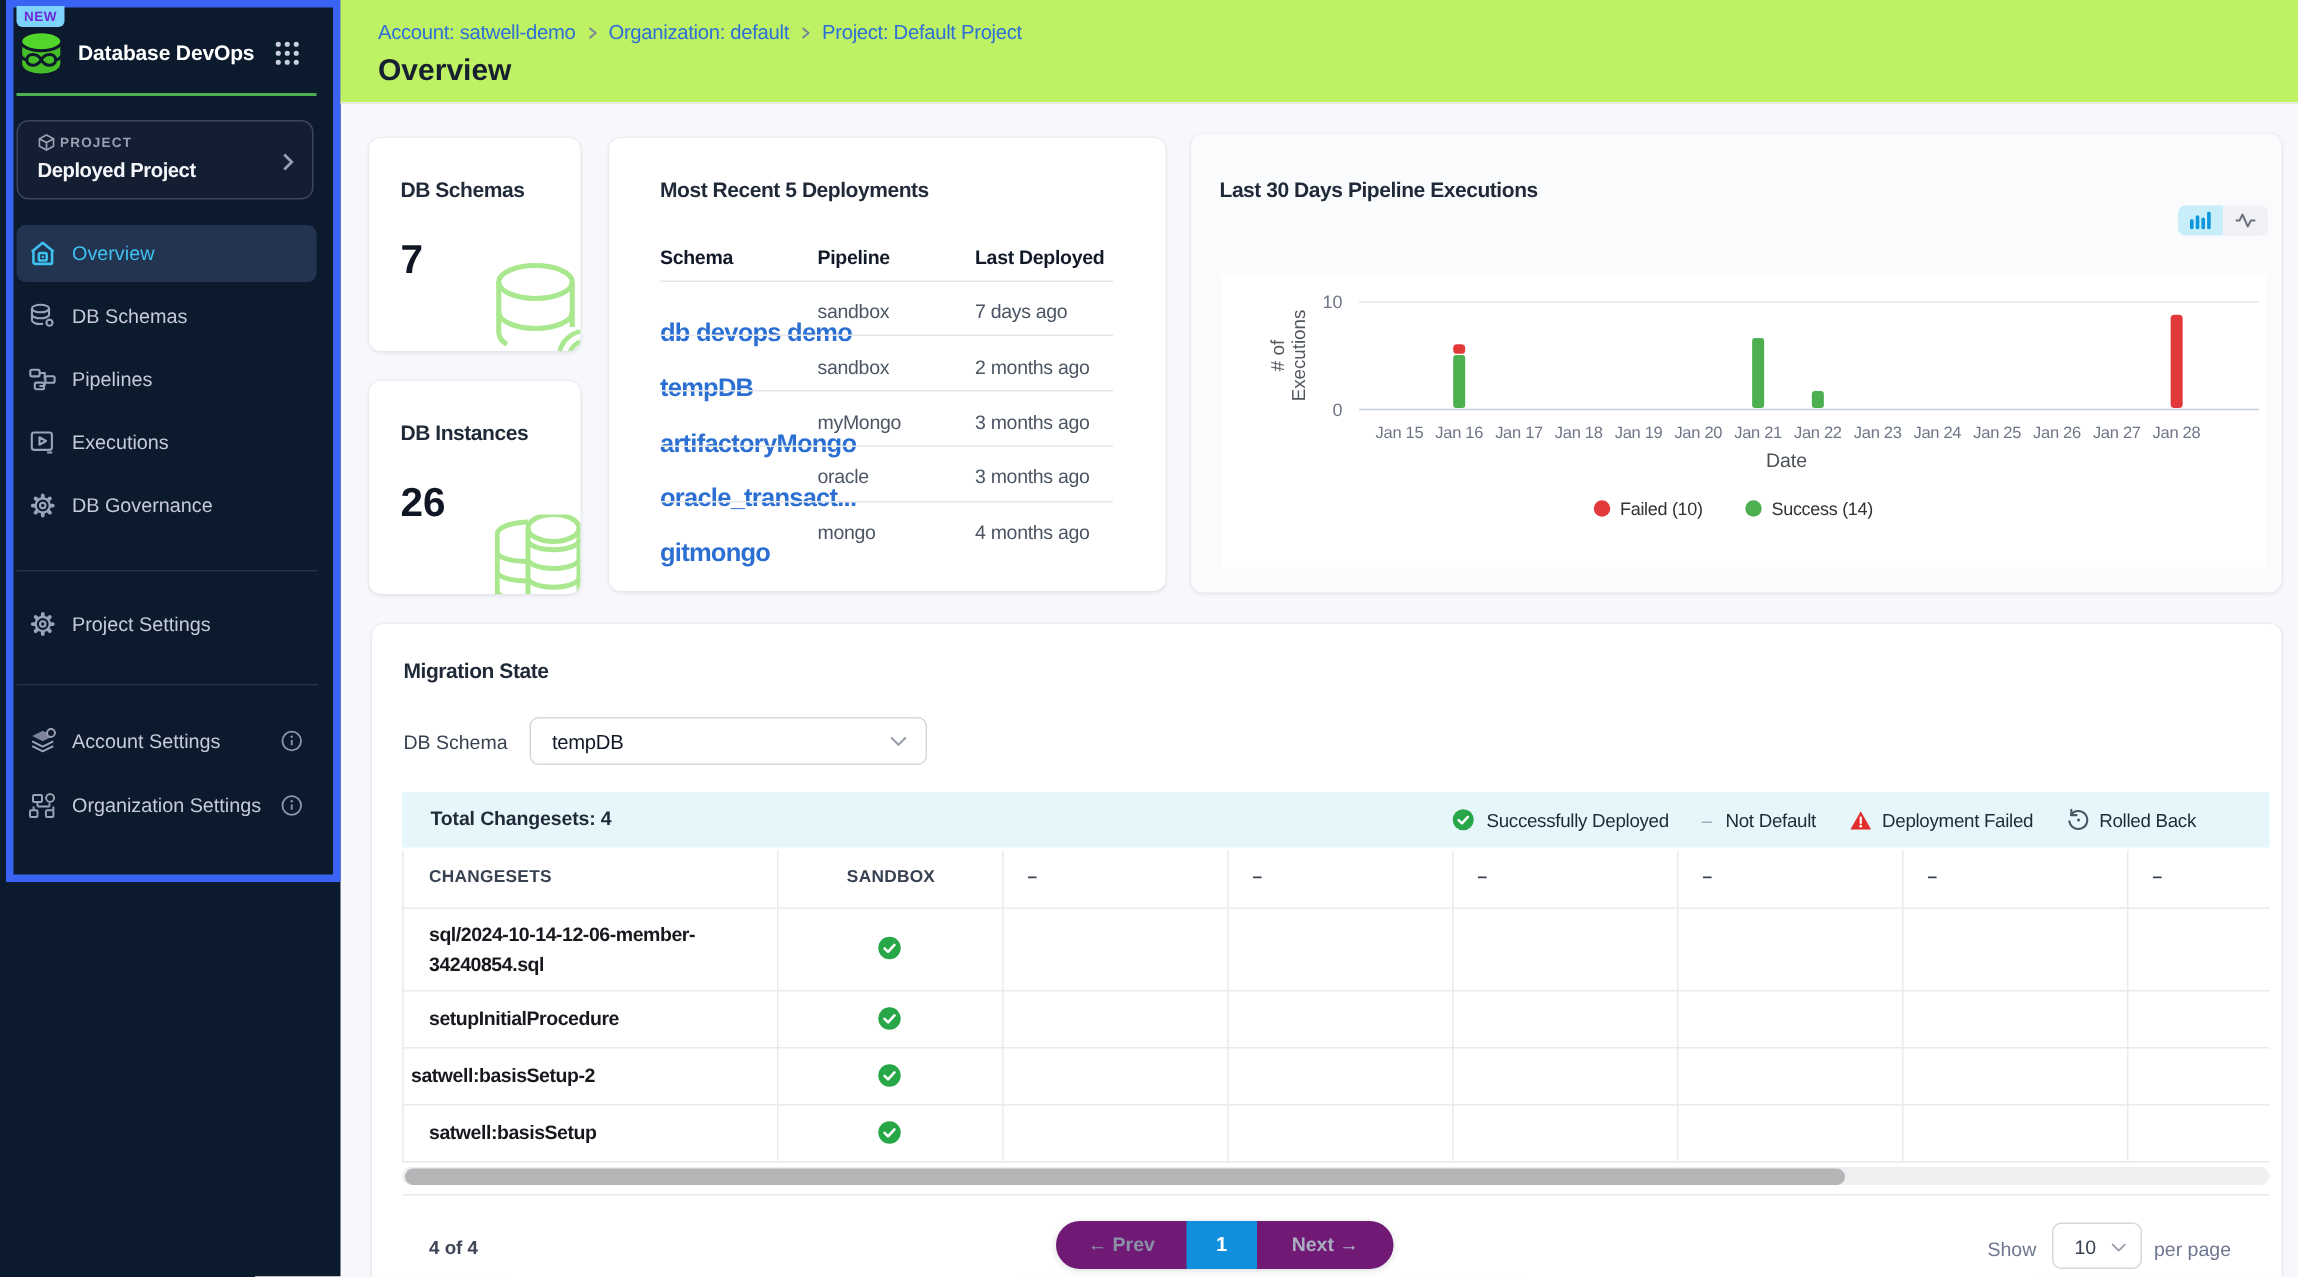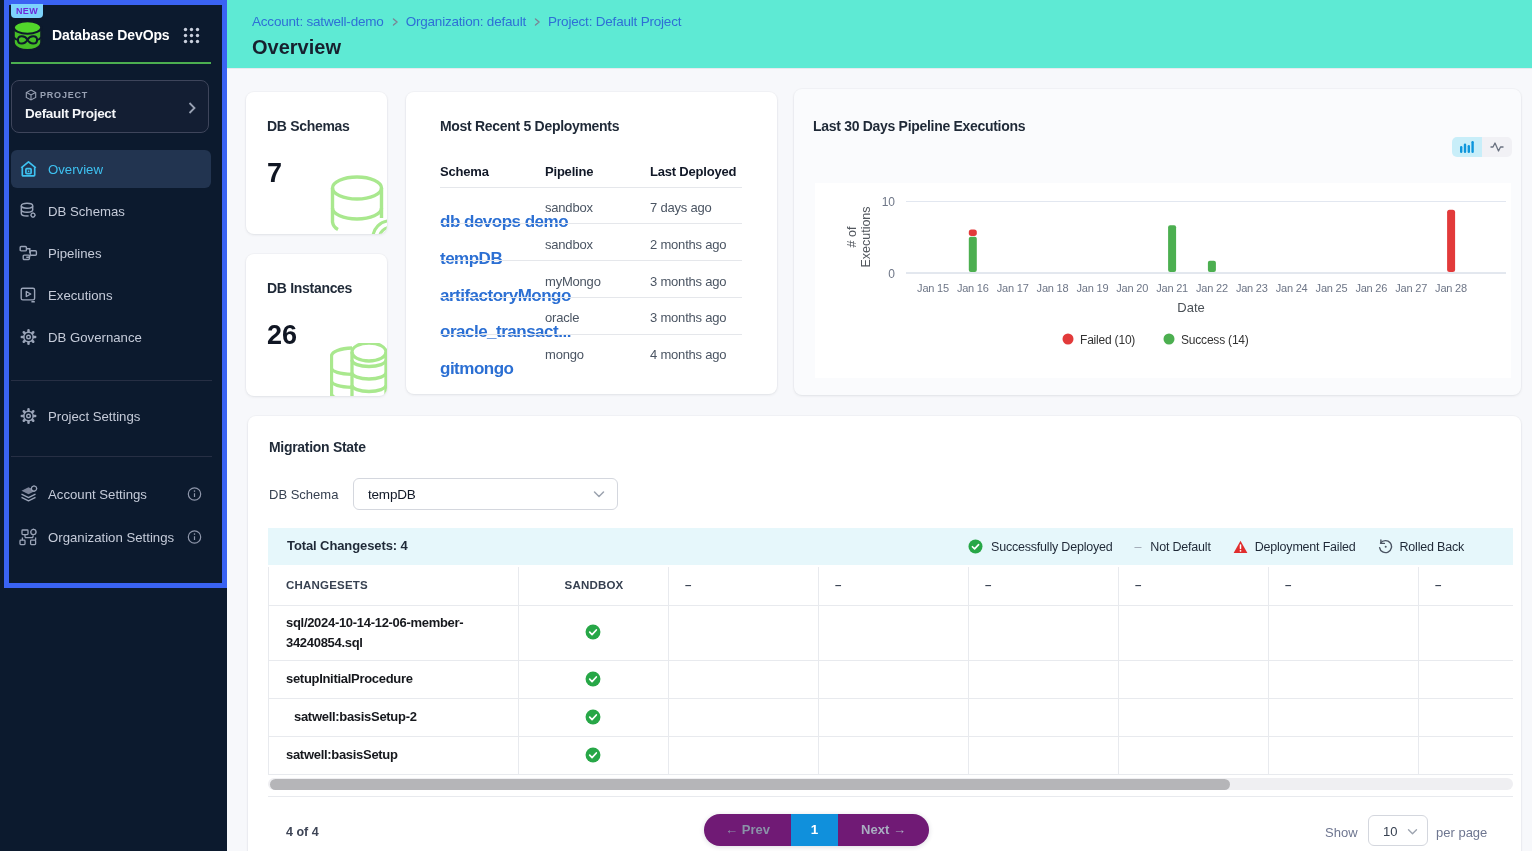--- a/index.html
+++ b/index.html
@@ -19,21 +19,21 @@
   .projlabel { position:absolute; left:28px; top:9px; color:#99A2B4; font-size:9px; font-weight:bold; letter-spacing:.8px; }
   .projname { position:absolute; left:13px; top:25px; color:#F4F6F9; font-size:13.5px; font-weight:bold; letter-spacing:-0.3px; }
   .nav { position:absolute; left:11px; width:200px; height:38px; border-radius:6px; color:#C5CBD9; font-size:13.2px; }
   .nav .lbl { position:absolute; left:37px; top:50%; transform:translateY(-50%); white-space:nowrap; }
   .nav svg.mi { position:absolute; left:8px; top:50%; transform:translateY(-50%); }
   .nav.active { background:#223450; color:#3EC1F0; }
   .sidesep { position:absolute; left:11px; width:201px; height:1px; background:#272F44; }
   .infoi { position:absolute; right:9px; top:50%; transform:translateY(-50%); }
 
   
-  #header { position:absolute; left:227px; top:0; width:1305px; height:69px; background:#5eead4; border-bottom:1px solid #E7E9EF; }
+  #header { position:absolute; left:227px; top:0; width:1305px; height:69px; background:#bef264; border-bottom:1px solid #E7E9EF; }
   .crumb { position:absolute; left:25px; top:14px; font-size:13.5px; letter-spacing:-0.2px; color:#6B7280; display:flex; align-items:center; gap:6px; }
   .crumb a { color:#2E6FD6; text-decoration:none; }
   .pagetitle { position:absolute; left:25px; top:36px; font-size:20px; font-weight:bold; color:#17202E; }
 
   
   .card { position:absolute; background:#fff; border-radius:8px; box-shadow:0 1px 3px rgba(16,24,40,.08), 0 0 0 1px rgba(16,24,40,.02); }
   .cardtitle { font-size:14px; font-weight:bold; color:#1F2937; position:absolute; letter-spacing:-0.3px; }
 
   
   #cardSchemas { left:246px; top:92px; width:141px; height:142px; overflow:hidden; }
@@ -86,21 +86,21 @@
       <circle cx="14.5" cy="14.5" r="1.7"></circle>
   </svg>
   <div class="greenline"></div>
 
   <div class="projcard">
     <svg class="abs" style="left:13px; top:8px;" width="12" height="12" viewBox="0 0 12 12" fill="none" stroke="#99A2B4" stroke-width="1.1">
       <path d="M6 1 L10.7 3.5 V8.5 L6 11 L1.3 8.5 V3.5 Z"></path>
         <path d="M1.5 3.6 L6 6 L10.5 3.6 M6 6 V10.8"></path>
     </svg>
     <div class="projlabel">PROJECT</div>
-    <div class="projname">Default Project</div>
+    <div class="projname">Deployed Project</div>
     <svg class="abs" style="right:10px; top:20px;" width="12" height="14" viewBox="0 0 12 14" fill="none" stroke="#99A2B4" stroke-width="1.8">
       <path d="M3.5 2 L8.5 7 L3.5 12"></path>
     </svg>
   </div>
 
   <div class="nav active" style="top:150px;">
     <svg class="mi" width="19" height="19" viewBox="0 0 19 19" fill="none" stroke="#3EC1F0" stroke-width="1.7" stroke-linejoin="round">
       <path d="M2.2 8.3 L9.5 2.3 L16.8 8.3 M3.3 7.6 V15.5 a.9.9 0 0 0 .9.9 H14.8 a.9.9 0 0 0 .9-.9 V7.6"></path>
       <rect x="6.9" y="9.2" width="5.2" height="5" rx="0.9"></rect>
       <rect x="8.8" y="11" width="1.5" height="1.5" fill="#3EC1F0" stroke="none"></rect>
@@ -387,21 +387,21 @@
     <div class="abs hcell" style="left:251px; top:12px; width:150px; text-align:center;">SANDBOX</div>
     <div class="abs hcell" style="left:417px; top:12px;">–</div>
     <div class="abs hcell" style="left:567px; top:12px;">–</div>
     <div class="abs hcell" style="left:717px; top:12px;">–</div>
     <div class="abs hcell" style="left:867px; top:12px;">–</div>
     <div class="abs hcell" style="left:1017px; top:12px;">–</div>
     <div class="abs hcell" style="left:1167px; top:12px;">–</div>
 
     <div class="abs bcell" style="left:18px; top:46px; width:220px; line-height:20px;">sql/2024-10-14-12-06-member-34240854.sql</div>
     <div class="abs bcell" style="left:18px; top:104px;">setupInitialProcedure</div>
-    <div class="abs bcell" style="left:26px; top:142px;">satwell:basisSetup-2</div>
+    <div class="abs bcell" style="left:6px; top:142px;">satwell:basisSetup-2</div>
     <div class="abs bcell" style="left:18px; top:180px;">satwell:basisSetup</div>
     <svg class="abs ck" style="left:317px; top:57px;" width="16" height="16" viewBox="0 0 15 15">
         <circle cx="7.5" cy="7.5" r="7" fill="#27A747"></circle>
         <path d="M4.4 7.7 L6.6 9.9 L10.6 5.6" fill="none" stroke="#fff" stroke-width="1.6" stroke-linecap="round" stroke-linejoin="round"></path>
       </svg>
     <svg class="abs ck" style="left:317px; top:104px;" width="16" height="16" viewBox="0 0 15 15">
         <circle cx="7.5" cy="7.5" r="7" fill="#27A747"></circle>
         <path d="M4.4 7.7 L6.6 9.9 L10.6 5.6" fill="none" stroke="#fff" stroke-width="1.6" stroke-linecap="round" stroke-linejoin="round"></path>
       </svg>
     <svg class="abs ck" style="left:317px; top:142px;" width="16" height="16" viewBox="0 0 15 15">

